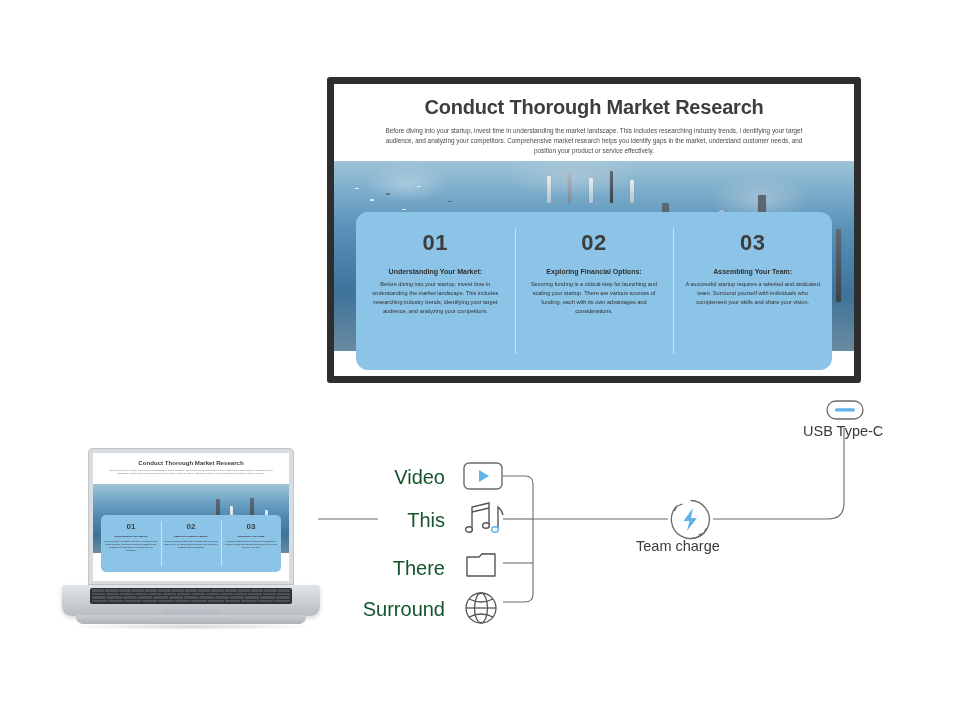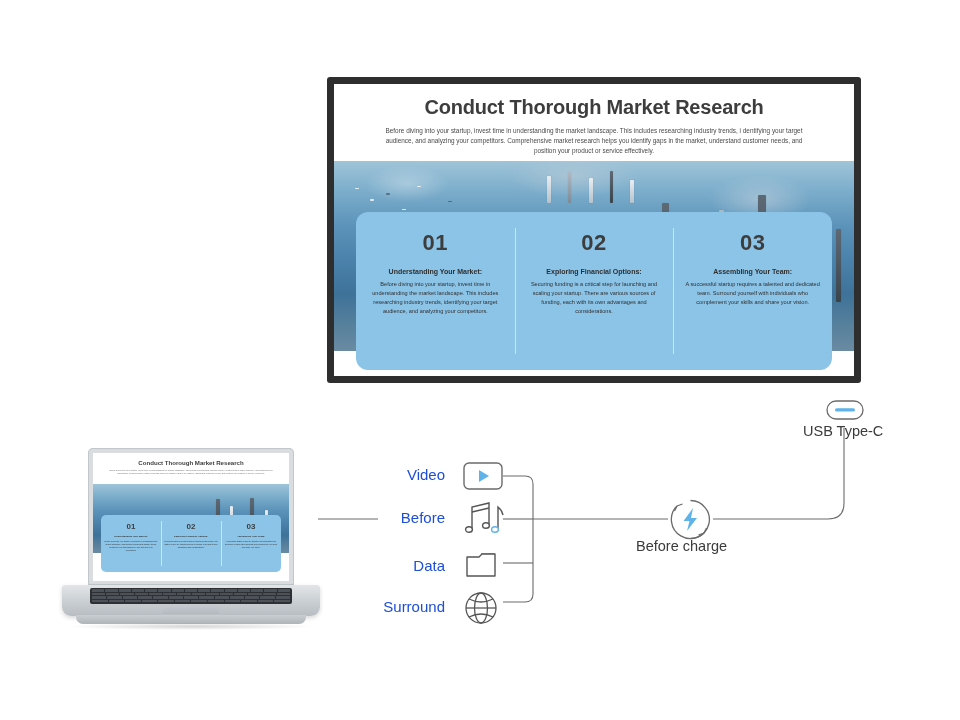--- a/index.html
+++ b/index.html
@@ -72,21 +72,21 @@
   #keyboard .kr{display:flex;gap:1px;padding:0 2px;margin-top:1px;}
   #keyboard .kr span{flex:1;height:2.6px;background:#4c5258;border-radius:.5px;}
   #trackpad{position:absolute;left:101px;top:21px;width:56px;height:8px;
       background:linear-gradient(180deg,#c3c9ce,#b3babf);border-radius:1px;}
   #foot{position:absolute;left:14px;bottom:10px;width:230px;height:9px;
       background:linear-gradient(180deg,#c9ced2,#aeb4b9);border-radius:0 0 7px 7px;}
   #shadow{position:absolute;left:6px;bottom:4px;width:246px;height:7px;border-radius:50%;
       background:radial-gradient(ellipse at center, rgba(0,0,0,.16), rgba(0,0,0,0) 72%);}
 
   
-  .dlabel{position:absolute;font-size:15px;color:#1d4ed8;text-align:right;}
+  .dlabel{position:absolute;font-size:20px;color:#14532d;text-align:right;}
   .dicon{position:absolute;}
   .plabel{position:absolute;font-size:14.5px;color:#3b3b3b;}
   svg.wires{position:absolute;left:0;top:0;width:960px;height:720px;pointer-events:none;}
 </style>
 </head>
 <body>
 
 <div id="tv">
   <div id="tv-screen">
 
@@ -273,35 +273,35 @@
 </svg>
 
 <div class="dlabel" style="left:330px;top:466px;width:115px;">Video</div>
 <div class="dicon" style="left:463px;top:462px;">
   <svg width="40" height="28" viewBox="0 0 40 28">
     <rect x="1" y="1" width="38" height="26" rx="5" fill="#fff" stroke="#6b6b6b" stroke-width="1.4"></rect>
     <path d="M16 8 L26 14 L16 20 Z" fill="#5fb3e8"></path>
   </svg>
 </div>
 
-<div class="dlabel" style="left:330px;top:509px;width:115px;">Before</div>
+<div class="dlabel" style="left:330px;top:509px;width:115px;">This</div>
 <div class="dicon" style="left:462px;top:498px;">
   <svg width="44" height="42" viewBox="0 0 44 42">
     <g fill="none" stroke="#555" stroke-width="1.4">
       <path d="M10 30 V 9 L27 5 V 26"></path>
       <path d="M10 14 L27 10"></path>
       <ellipse cx="7" cy="31.5" rx="3.4" ry="2.8"></ellipse>
       <ellipse cx="24" cy="27.5" rx="3.4" ry="2.8"></ellipse>
       <path d="M36 30 V 9 q 4 3 5 8"></path>
       <ellipse cx="33" cy="31.5" rx="3.4" ry="2.8" stroke="#5fb3e8"></ellipse>
     </g>
   </svg>
 </div>
 
-<div class="dlabel" style="left:330px;top:557px;width:115px;">Data</div>
+<div class="dlabel" style="left:330px;top:557px;width:115px;">There</div>
 <div class="dicon" style="left:464px;top:549px;">
   <svg width="36" height="32" viewBox="0 0 36 32">
     <path d="M17 5 H 30 V 9" fill="#bfe0f5" stroke="#5fb3e8" stroke-width="1.3"></path>
     <path d="M3 8 H 15 L18 5 H 31 V 27 H 3 Z" fill="#fff" stroke="#555" stroke-width="1.4" stroke-linejoin="round"></path>
   </svg>
 </div>
 
 <div class="dlabel" style="left:330px;top:598px;width:115px;">Surround</div>
 <div class="dicon" style="left:464px;top:591px;">
   <svg width="34" height="34" viewBox="0 0 34 34">
@@ -319,21 +319,21 @@
   <svg width="45" height="45" viewBox="0 0 45 45">
     <g fill="none" stroke="#6b6b6b" stroke-width="1.3">
       <path d="M22.5 3.5 A 19 19 0 1 1 9 9"></path>
       <path d="M9 9 L 6.5 14 M9 9 L 14.5 7"></path>
       <path d="M22.5 41.5 A 19 19 0 0 0 36 36"></path>
       <path d="M36 36 L 38.5 31 M36 36 L 30.5 38"></path>
     </g>
     <path d="M25 11 L 15.5 24 H 21.5 L 19 34 L 29 21 H 23 Z" fill="#5fb3e8"></path>
   </svg>
 </div>
-<div class="plabel" style="left:636px;top:538px;">Before charge</div>
+<div class="plabel" style="left:636px;top:538px;">Team charge</div>
 
 <div class="dicon" style="left:826px;top:400px;">
   <svg width="38" height="20" viewBox="0 0 38 20">
     <rect x="1" y="1" width="36" height="18" rx="9" fill="#fff" stroke="#6b6b6b" stroke-width="1.3"></rect>
     <rect x="9" y="8.2" width="20" height="3.4" rx="1.7" fill="#5fb3e8"></rect>
   </svg>
 </div>
 <div class="plabel" style="left:803px;top:423px;">USB Type-C</div>
 
 </body></html>

